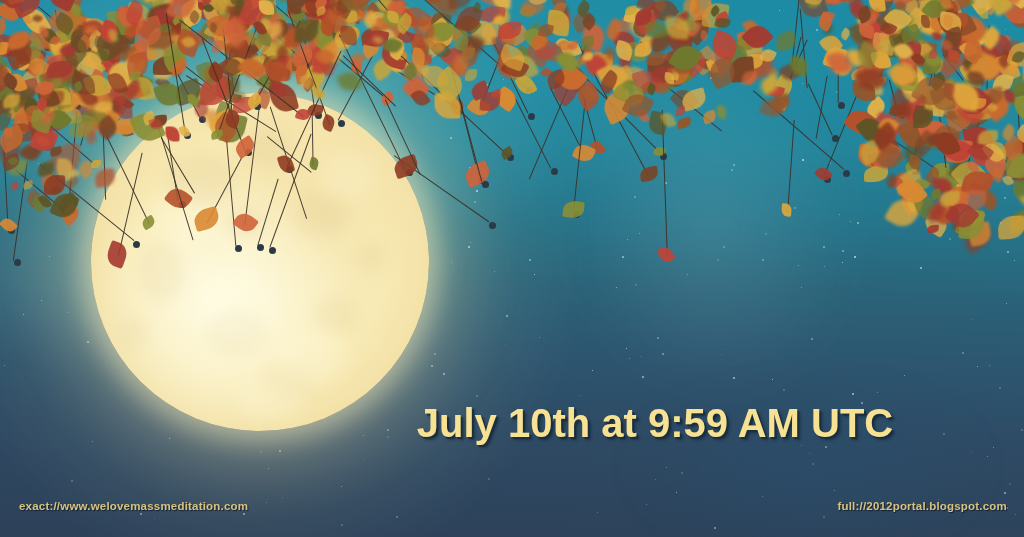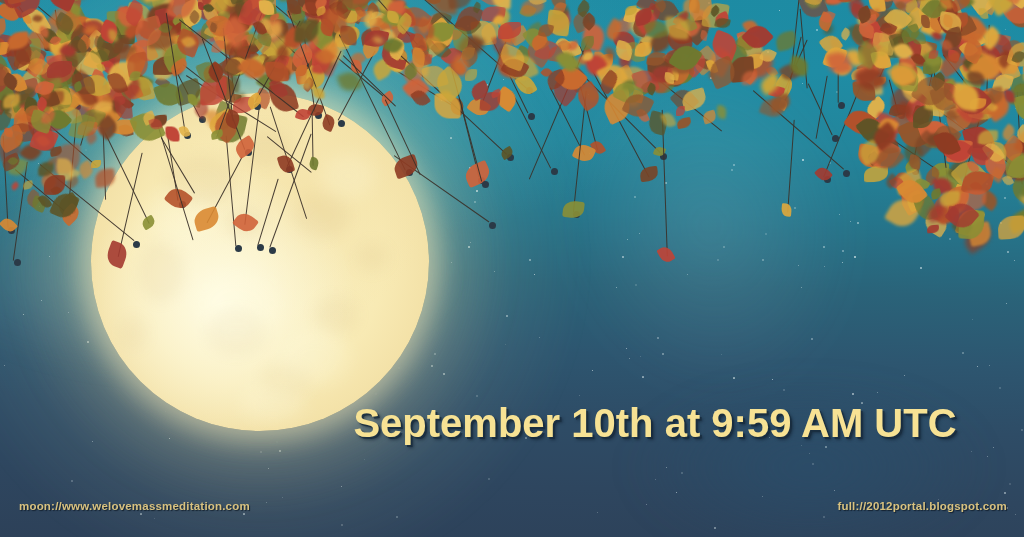--- a/index.html
+++ b/index.html
@@ -1564,18 +1564,18 @@
       <span class="leaf" style="left:523px;top:55px;width:25px;height:26px;background:#6f7a2f;transform:rotate(32deg);opacity:0.97;filter:blur(0.4px)"></span>
       <span class="leaf" style="left:475px;top:104px;width:26px;height:23px;background:#94562c;transform:rotate(206deg);opacity:0.75;filter:blur(0.4px)"></span>
       <span class="leaf" style="left:496px;top:95px;width:11px;height:8px;background:#5d5426;transform:rotate(117deg);opacity:0.87;filter:blur(0px)"></span>
       <span class="leaf" style="left:553px;top:121px;width:13px;height:12px;background:#d98a33;transform:rotate(164deg);opacity:0.74;filter:blur(0px)"></span>
       <span class="leaf" style="left:448px;top:85px;width:22px;height:14px;background:#8e3b22;transform:rotate(308deg);opacity:0.76;filter:blur(0.4px)"></span>
     </div>
     <div id="title" class="gold">
   </div>
 
 
-  <div id="datetime" class="gold">September 10th at 9:59 AM UTC</div>
+  <div id="datetime" class="gold">July 10th at 9:59 AM UTC</div>
 
-  <div class="url" id="url-left">moon://www.welovemassmeditation.com</div>
+  <div class="url" id="url-left">exact://www.welovemassmeditation.com</div>
   <div class="url" id="url-right">full://2012portal.blogspot.com</div>
 
 </div>
 
 </body></html>

